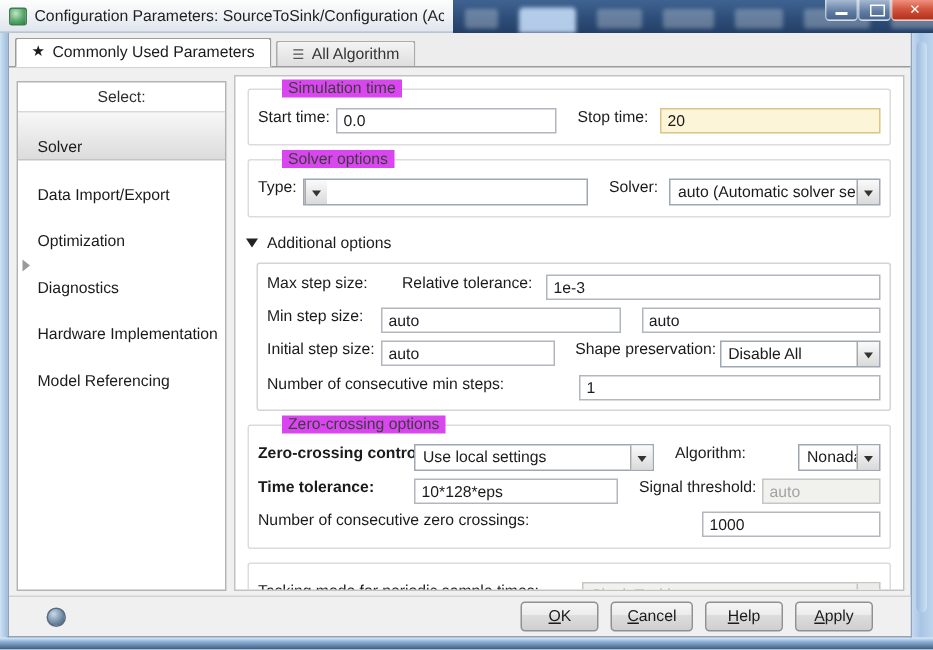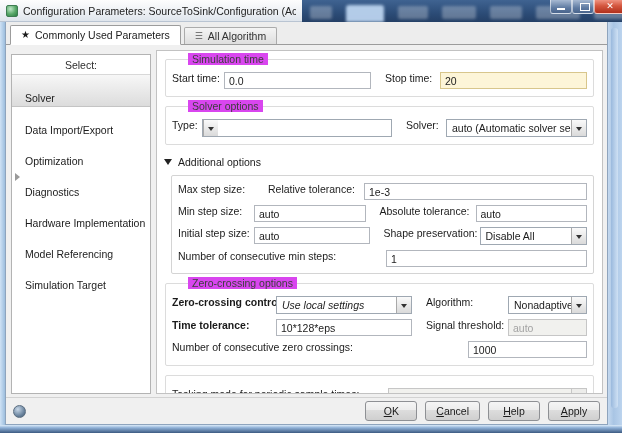--- a/index.html
+++ b/index.html
@@ -115,25 +115,25 @@
 
   
   .w-start { width:52px; } .w-stop { width:55px; }
   .w-type { width:30px; } .w-solver { width:40px; }
   .w-add-l { width:76px; } .w-add-r { width:96px; }
   .w-minsteps { width:208px; }
   .w-zc-l { width:104px;font-weight:bold; } .w-zc-r { width:82px; }
   .w-zcnum { width:296px; }
   .w-task { width:216px; }
   .cw-type { width:190px; flex:none; }
-  .cw-zc { width:136px; flex:none;font-style:italic; }
+  .cw-zc { width:160px; flex:none; }
 
   
   .footer { flex:none; height:27px; border-top:1px solid #d2d2d2; background:#f0f0f0;
-    display:flex; align-items:center; padding:0 7px; }
+    display:flex; align-items:center; padding:0 25px; }
   .help-globe { width:13px; height:13px; border-radius:50%; flex:none;
     background:radial-gradient(circle at 35% 30%, #c8d8e8, #6d86a0 60%, #41586f);
     border:1px solid #5a6d80; }
   .footer-spacer { flex:1; }
   .btn { min-width:52px; height:20px; margin-left:8px; padding:0 10px;
     border:1px solid #8e9094; border-radius:3px; font:inherit; color:#1b1b1b;
     background:linear-gradient(#f5f5f5,#ececec 45%,#dddddd 46%,#cfcfcf); }
   .mn { text-decoration:underline; }
 </style>
 </head>
@@ -199,23 +199,20 @@
         <div class="side-item">
           <span class="expand-arrow"></span>
           <span>Diagnostics</span>
         </div>
         <div class="side-item">
           <span>Hardware Implementation</span>
         </div>
         <div class="side-item">
           <span>Model Referencing</span>
         </div>
-        <div class="side-item">
-          <span>Simulation Target</span>
-        </div>
       </div>
 
       <div class="main">
 
         <div class="group">
           <span class="legend">Simulation time</span>
           <div class="frow">
             <span class="lbl w-start">Start time:</span>
             <input class="field flex" value="0.0" style="">
             <span class="gap12"></span>
@@ -252,21 +249,20 @@
           <div class="frow">
             <span class="lbl w-add-l">Max step size:</span>
             <span class="gap12"></span>
             <span class="lbl w-add-r">Relative tolerance:</span>
             <input class="field flex" value="1e-3" style="">
           </div>
           <div class="frow">
             <span class="lbl w-add-l">Min step size:</span>
             <input class="field flex" value="auto" style="">
             <span class="gap12"></span>
-            <span class="lbl w-add-r">Absolute tolerance:</span>
             <input class="field flex" value="auto" style="">
           </div>
           <div class="frow">
             <span class="lbl w-add-l">Initial step size:</span>
             <input class="field flex" value="auto" style="">
             <span class="gap12"></span>
             <span class="lbl w-add-r">Shape preservation:</span>
             <div class="combo flex">
               <span class="combo-text">Disable All</span>
               <span class="combo-btn">

